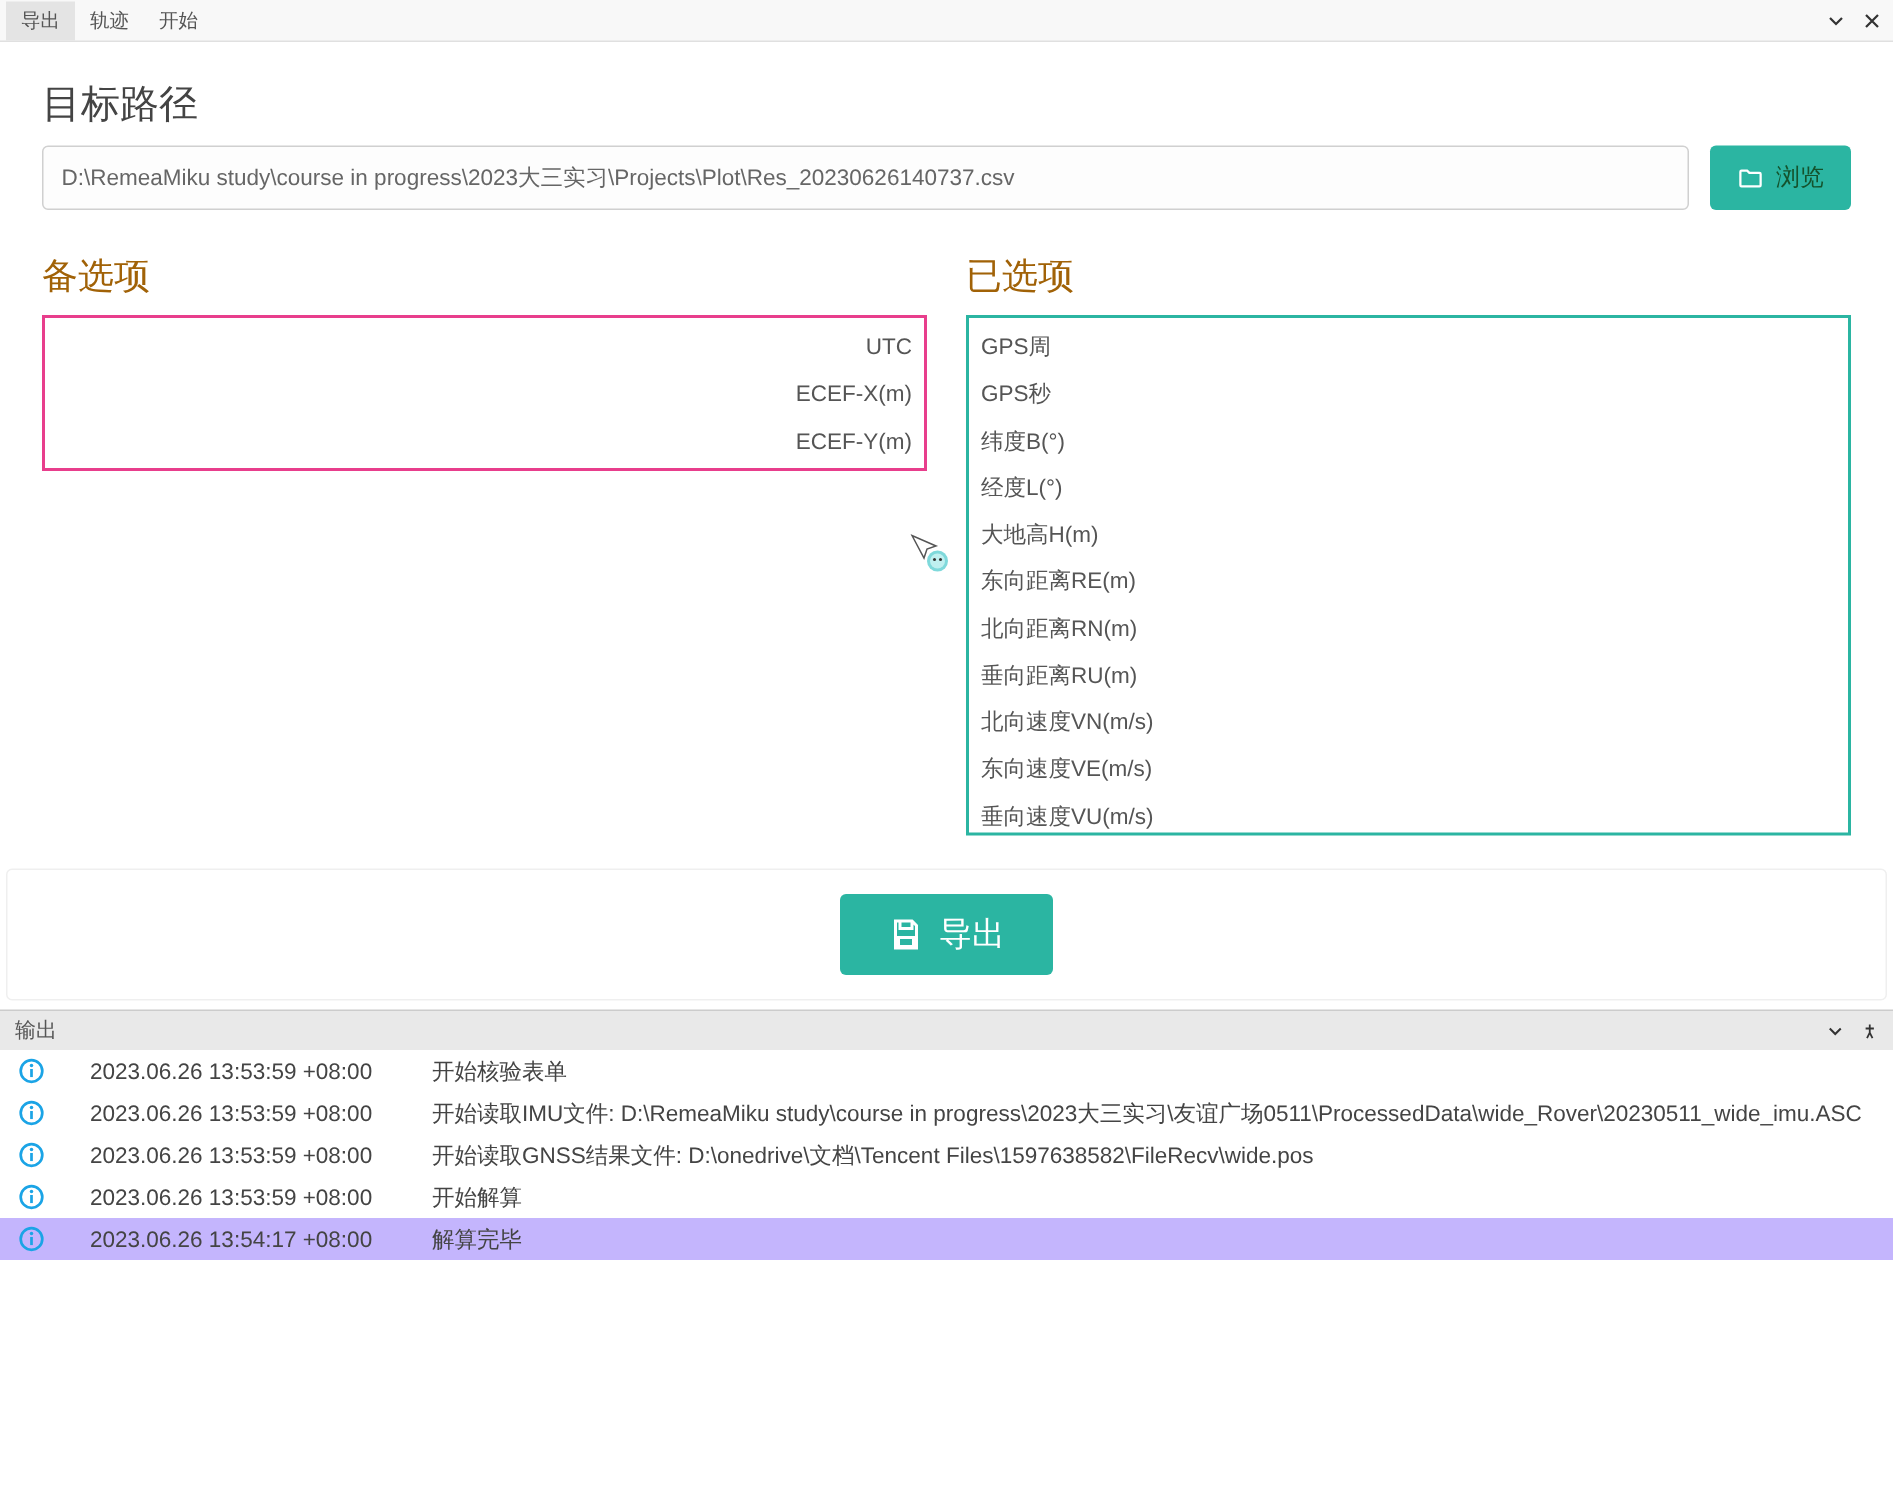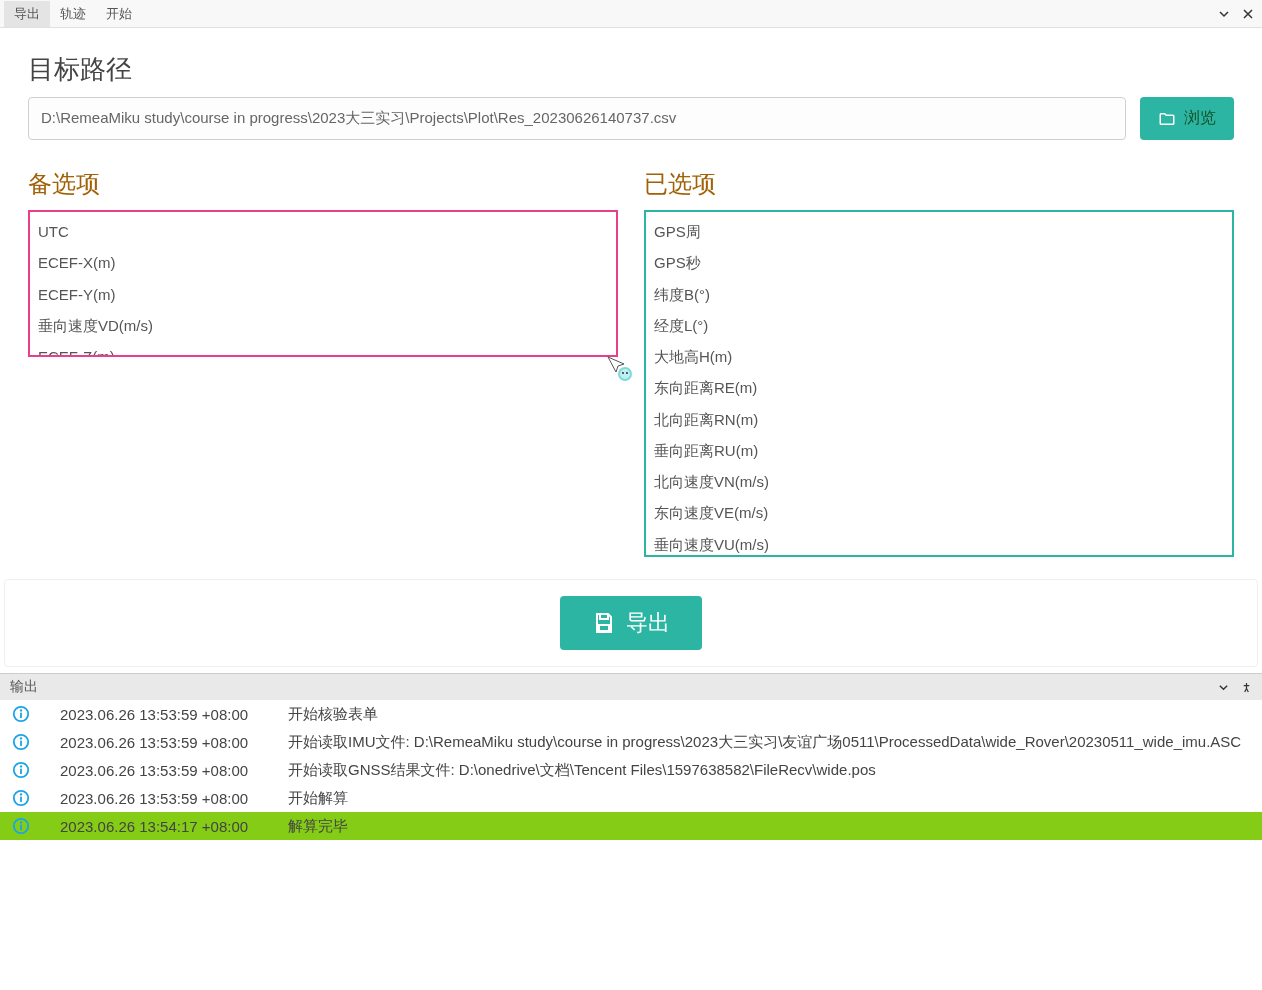--- a/index.html
+++ b/index.html
@@ -91,21 +91,21 @@
     color: #a16207;
     margin-bottom: 10px;
   }
   .list-box {
     border: 2px solid;
     height: 347px;
     overflow-y: auto;
     padding: 4px 0;
     position: relative;
   }
-  .list-box.avail { border-color: #e83e8c; height: 147px; }
+  .list-box.avail { border-color: #e83e8c; height: 104px; text-align: right; }
   .list-box.selected { border-color: #2bb5a2; }
   .list-item {
     padding: 4px 8px;
     font-size: 15px;
     color: #555;
     cursor: pointer;
     line-height: 1.55;
   }
   .export-wrap {
     margin: 14px 4px 6px 4px;
@@ -148,21 +148,21 @@
     overflow-y: auto;
   }
   .log-row {
     display: flex;
     align-items: center;
     padding: 3px 10px;
     font-size: 15px;
     color: #444;
     gap: 28px;
   }
-  .log-row.sel { background: #84cc16; }
+  .log-row.sel { background: #c4b5fd; }
   .log-icon {
     width: 22px;
     height: 22px;
     display: flex;
     align-items: center;
     justify-content: center;
     flex-shrink: 0;
   }
   .log-ts { width: 200px; flex-shrink: 0; }
   .log-msg { flex: 1; white-space: nowrap; overflow: hidden; text-overflow: ellipsis; }

